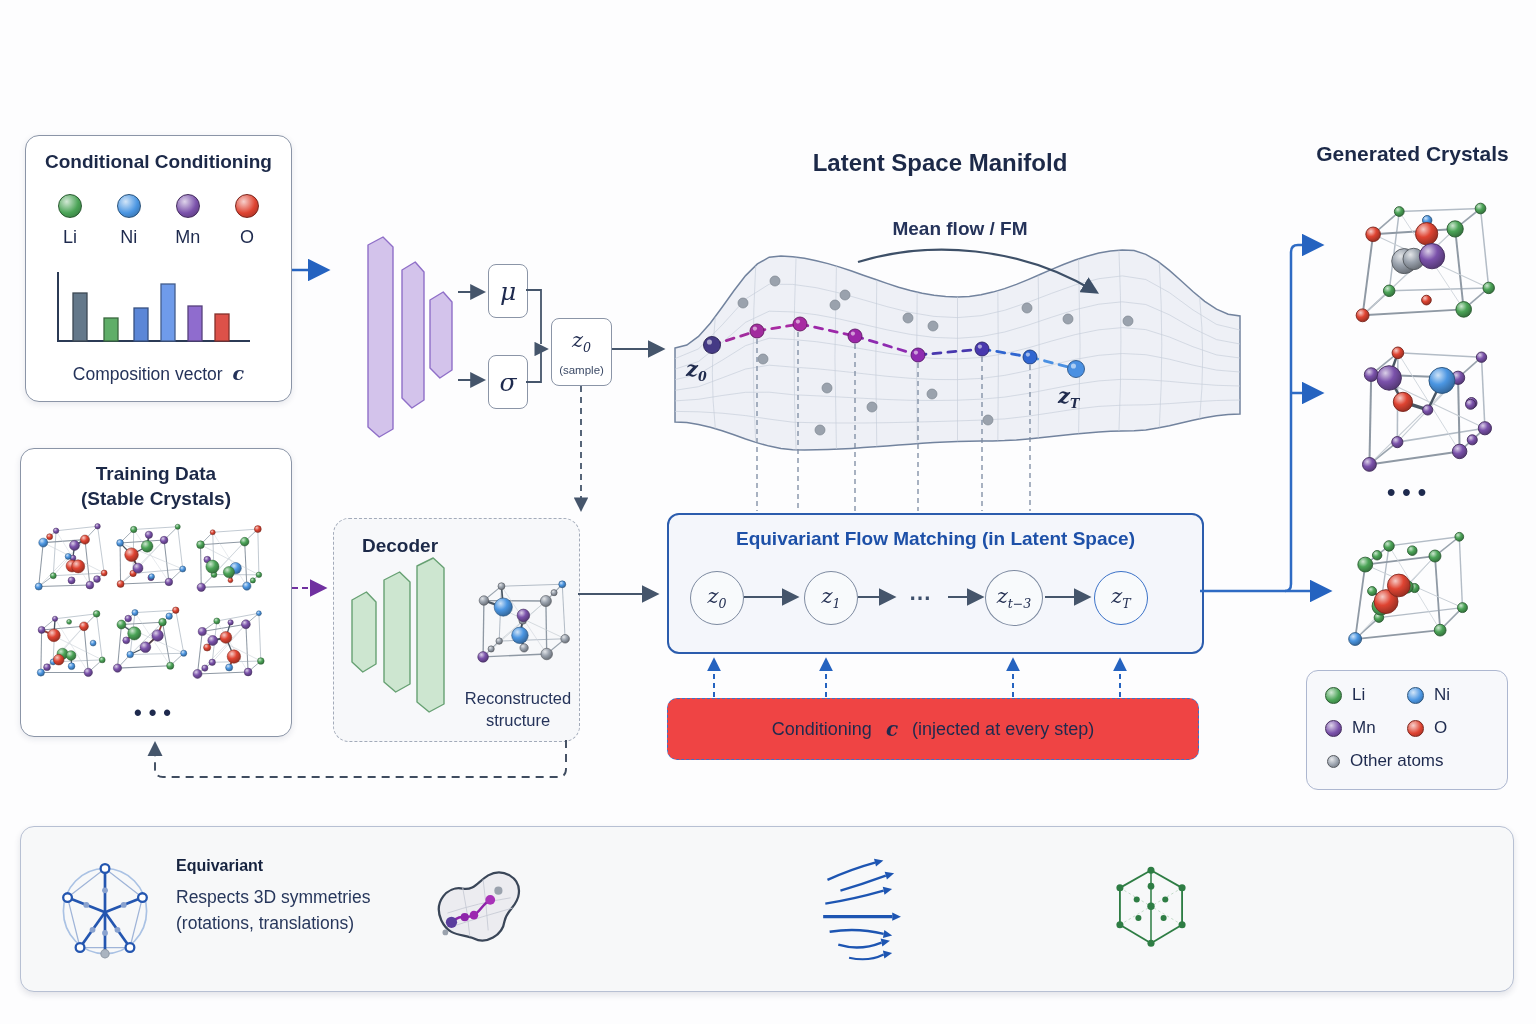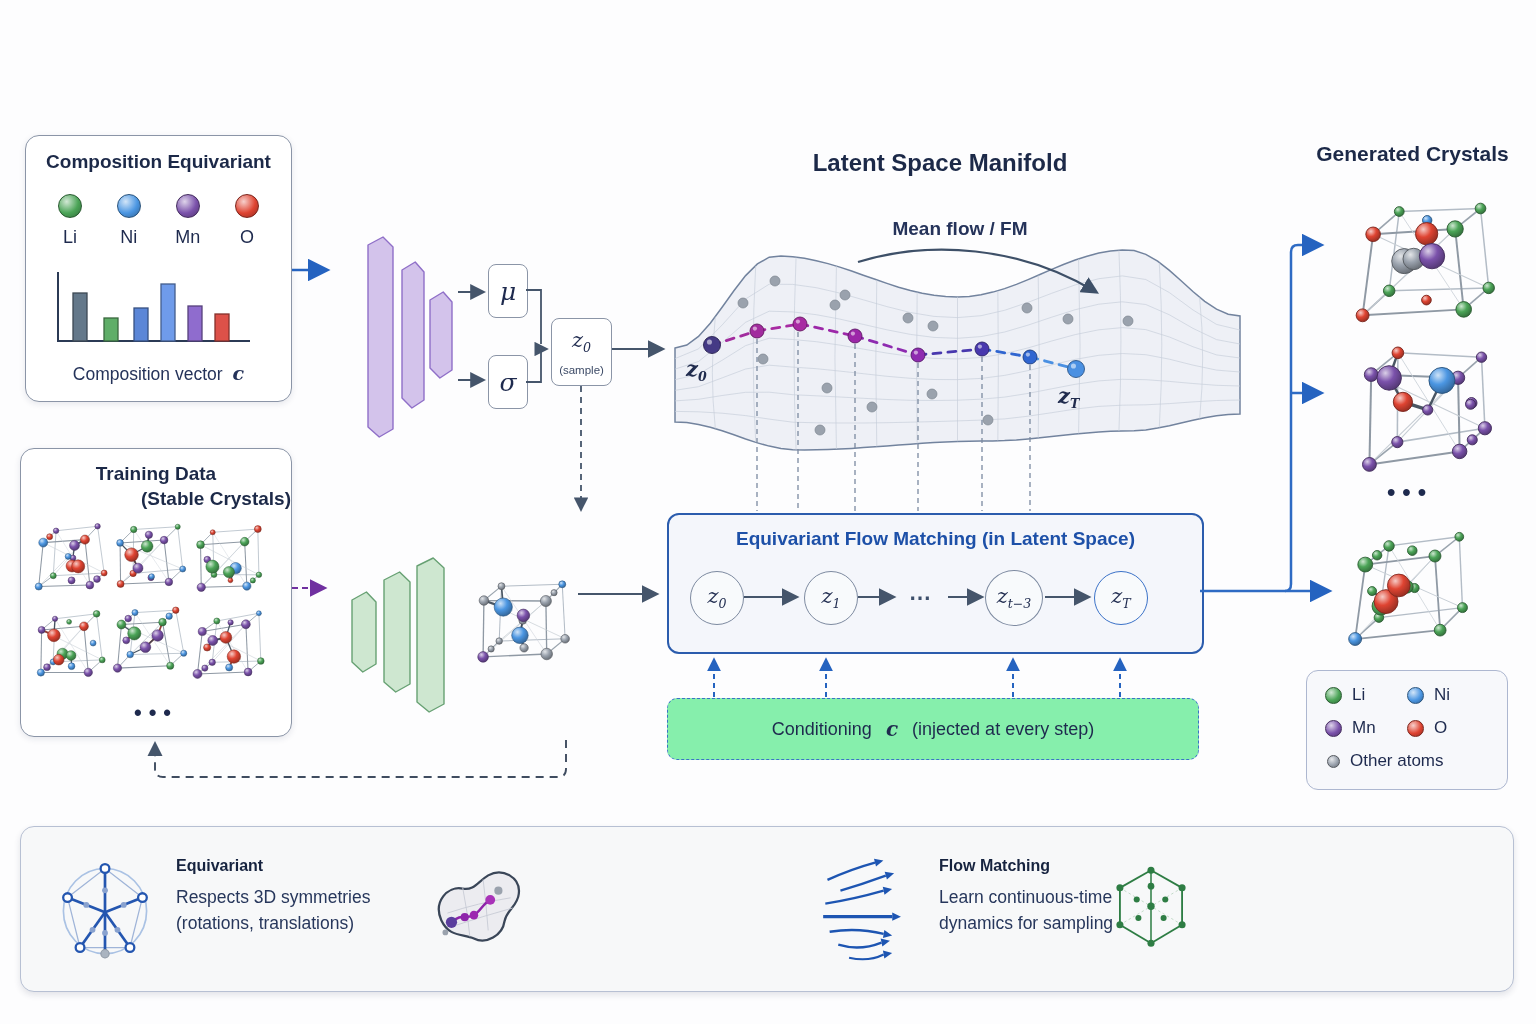--- a/index.html
+++ b/index.html
@@ -25,21 +25,21 @@
   .mini-node .math{font-size:25px;color:#1e2a4e;}
   .z0-note{font-size:11.5px;color:#3c4a66;margin-top:9px;font-family:"Liberation Sans",sans-serif;font-style:normal;}
   .fm-box{position:absolute;left:667px;top:513px;width:533px;height:137px;background:#f4f6fb;
           border:2px solid #2b5cad;border-radius:12px;z-index:2;}
   .fm-title{position:absolute;top:13px;left:0;right:0;text-align:center;font-weight:bold;font-size:19px;color:#1d50a8;}
   .fm-node{position:absolute;width:52px;height:52px;border:1.7px solid #7d8aa0;border-radius:50%;
            background:#f8fafc;display:flex;align-items:center;justify-content:center;z-index:3;}
   .fm-node .math{font-size:21px;color:#1e2a4e;}
   .fm-node.last{border-color:#3b72c8;}
   .fm-dots{position:absolute;font-weight:bold;font-size:22px;letter-spacing:4px;color:#3d4f6b;z-index:3;}
-  .cond-box{position:absolute;left:667px;top:698px;width:530px;height:60px;background:#86efac;
+  .cond-box{position:absolute;left:667px;top:698px;width:530px;height:60px;background:#ef4444;
             border:1.7px dashed #3b72c8;border-radius:10px;display:flex;align-items:center;justify-content:center;
             gap:14px;z-index:2;}
   .cond-box .txt{font-size:18px;color:#1e2a4e;}
   .cond-box .math{font-size:20px;font-weight:bold;}
   .big-title{position:absolute;text-align:center;font-weight:bold;color:#1c2948;}
   .mlabel{position:absolute;text-align:center;font-weight:bold;font-size:19px;color:#25335a;}
   .traj-label{position:absolute;font-size:21px;font-weight:bold;color:#212c4e;z-index:7;}
   .legend{position:absolute;left:1306px;top:670px;width:202px;height:120px;background:#f7f8fb;
           border:1.6px solid #adb7d0;border-radius:12px;padding:14px 18px;box-sizing:border-box;z-index:2;}
   .lg-grid{display:grid;grid-template-columns:1fr 1fr;row-gap:13px;}
@@ -53,21 +53,21 @@
   .f-title{font-weight:bold;font-size:16px;color:#16233f;margin-bottom:9px;}
   .f-line{font-size:17.5px;color:#27375c;line-height:26px;}
   .dec-caption{position:absolute;left:128px;top:168px;width:112px;text-align:center;font-size:16.5px;color:#25335a;line-height:22px;}
 </style>
 </head>
 <body>
 
 <div class="stage">
 
   <div class="card" style="left:25px;top:135px;width:265px;height:265px;">
-    <div class="box-title" style="top:15px;">Composition Equivariant</div>
+    <div class="box-title" style="top:15px;">Conditional Conditioning</div>
     <div class="elem-row">
       <div class="elem">
         <div class="elem-dot" id="ed0" style="background: radial-gradient(circle at 35% 30%, rgb(210, 232, 213) 0%, rgb(75, 164, 87) 55%, rgb(49, 107, 57) 100%); border: 1px solid rgb(41, 90, 48);"></div>
         <div class="elem-label">Li</div>
       </div>
       <div class="elem">
         <div class="elem-dot" id="ed1" style="background: radial-gradient(circle at 35% 30%, rgb(210, 229, 248) 0%, rgb(75, 150, 226) 55%, rgb(49, 98, 147) 100%); border: 1px solid rgb(41, 83, 124);"></div>
         <div class="elem-label">Ni</div>
       </div>
       <div class="elem">
@@ -79,35 +79,42 @@
         <div class="elem-label">O</div>
       </div>
     </div>
     <div class="caption">
       <span>Composition vector</span><span class="math">c</span>
     </div>
   </div>
 
   <div class="card" style="left:20px;top:448px;width:270px;height:287px;">
     <div class="box-title" style="top:14px;">Training Data</div>
-    <div class="box-title" style="top:39px;text-align:right;">(Stable Crystals)</div>
+    <div class="box-title" style="top:39px;">(Stable Crystals)</div>
     <div class="ellipsis" style="left:0;right:0;bottom:10px;">•••</div>
   </div>
 
   <div class="mini-node" style="left:488px;top:264px;width:38px;height:52px;">
     <span class="math">μ</span>
   </div>
   <div class="mini-node" style="left:488px;top:355px;width:38px;height:52px;">
     <span class="math">σ</span>
   </div>
   <div class="mini-node" style="left:551px;top:318px;width:59px;height:66px;">
     <span class="math" style="font-size:21px;"><span>z</span><sub>0</sub></span>
     <span class="z0-note">(sample)</span>
   </div>
 
+  <div class="dashed-card" style="left:333px;top:518px;width:245px;height:222px;">
+    <div class="left-title" style="left:28px;top:16px;">Decoder</div>
+    <div class="dec-caption">
+      <div>Reconstructed</div>
+      <div>structure</div>
+    </div>
+  </div>
 
   <div class="big-title" style="left:740px;top:149px;width:400px;font-size:24px;">Latent Space Manifold</div>
   <div class="mlabel" style="left:860px;top:218px;width:200px;">Mean flow / FM</div>
   <div class="traj-label math" style="left:686px;top:356px;"><span>z</span><sub>0</sub></div>
   <div class="traj-label math" style="left:1058px;top:383px;"><span>z</span><sub>T</sub></div>
 
   <div class="fm-box">
     <div class="fm-title">Equivariant Flow Matching (in Latent Space)</div>
   </div>
   <div class="fm-node" style="left:690px;top:571px;">
@@ -209,25 +216,20 @@
         <polygon points="0,-3.8 8,0 0,3.8" fill="#1d55b2" transform="translate(58,34) rotate(-12)"></polygon>
         <path d="M2,58 L66,58" stroke="#1d55b2" stroke-width="3" fill="none"></path>
         <polygon points="0,-3.8 8,0 0,3.8" fill="#1d55b2" transform="translate(66,58) rotate(0)"></polygon>
         <path d="M8,72 Q34,68 58,74" stroke="#1d55b2" stroke-width="2.2" fill="none"></path>
         <polygon points="0,-3.8 8,0 0,3.8" fill="#1d55b2" transform="translate(58,74) rotate(10)"></polygon>
         <path d="M16,84 Q36,90 56,82" stroke="#1d55b2" stroke-width="2.2" fill="none"></path>
         <polygon points="0,-3.8 8,0 0,3.8" fill="#1d55b2" transform="translate(56,82) rotate(-12)"></polygon>
         <path d="M26,96 Q44,100 58,93" stroke="#1d55b2" stroke-width="2" fill="none"></path>
         <polygon points="0,-3.8 8,0 0,3.8" fill="#1d55b2" transform="translate(58,93) rotate(-10)"></polygon>
       </svg>
-    <div class="f-text" style="left:918px;top:30px;">
-      <div class="f-title">Flow Matching</div>
-      <div class="f-line">Learn continuous-time</div>
-      <div class="f-line">dynamics for sampling</div>
-    </div>
     <svg class="f-icon" id="ic3" viewBox="0 0 100 100" style="left:1088px;top:22px;width:84px;height:118px;">
         <line x1="50" y1="5" x2="87" y2="26" stroke="#2e7d44" stroke-width="2.2"></line>
         <line x1="87" y1="26" x2="87" y2="70" stroke="#2e7d44" stroke-width="2.2"></line>
         <line x1="87" y1="70" x2="50" y2="92" stroke="#2e7d44" stroke-width="2.2"></line>
         <line x1="50" y1="92" x2="13" y2="70" stroke="#2e7d44" stroke-width="2.2"></line>
         <line x1="13" y1="70" x2="13" y2="26" stroke="#2e7d44" stroke-width="2.2"></line>
         <line x1="13" y1="26" x2="50" y2="5" stroke="#2e7d44" stroke-width="2.2"></line>
         <line x1="50" y1="5" x2="50" y2="48" stroke="#2e7d44" stroke-width="1.8"></line>
         <line x1="50" y1="48" x2="50" y2="92" stroke="#2e7d44" stroke-width="1.8"></line>
         <line x1="13" y1="26" x2="50" y2="48" stroke="#b9d4bf" stroke-width="1" stroke-dasharray="3,3"></line>

